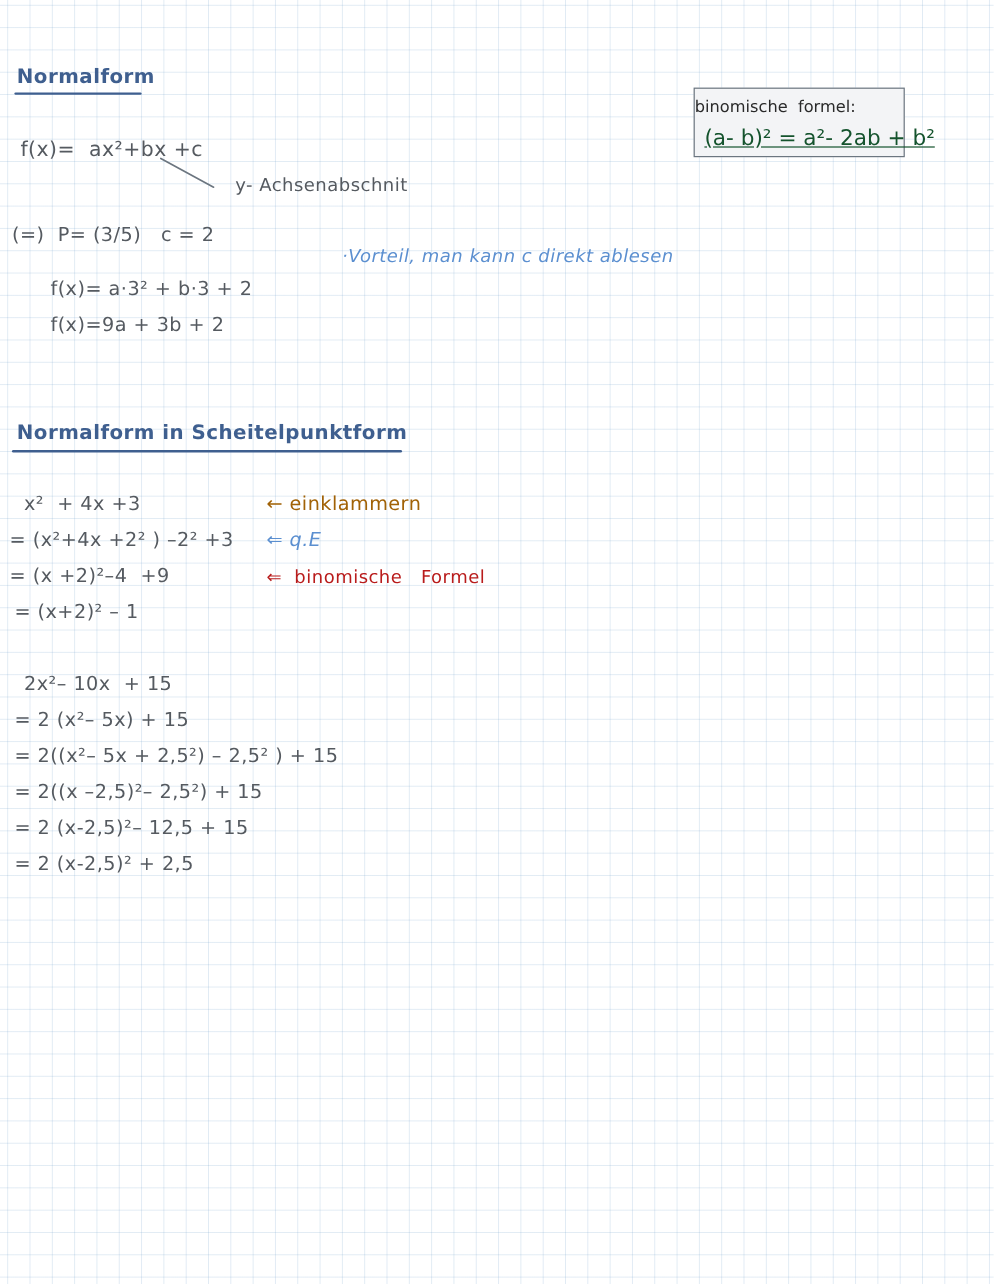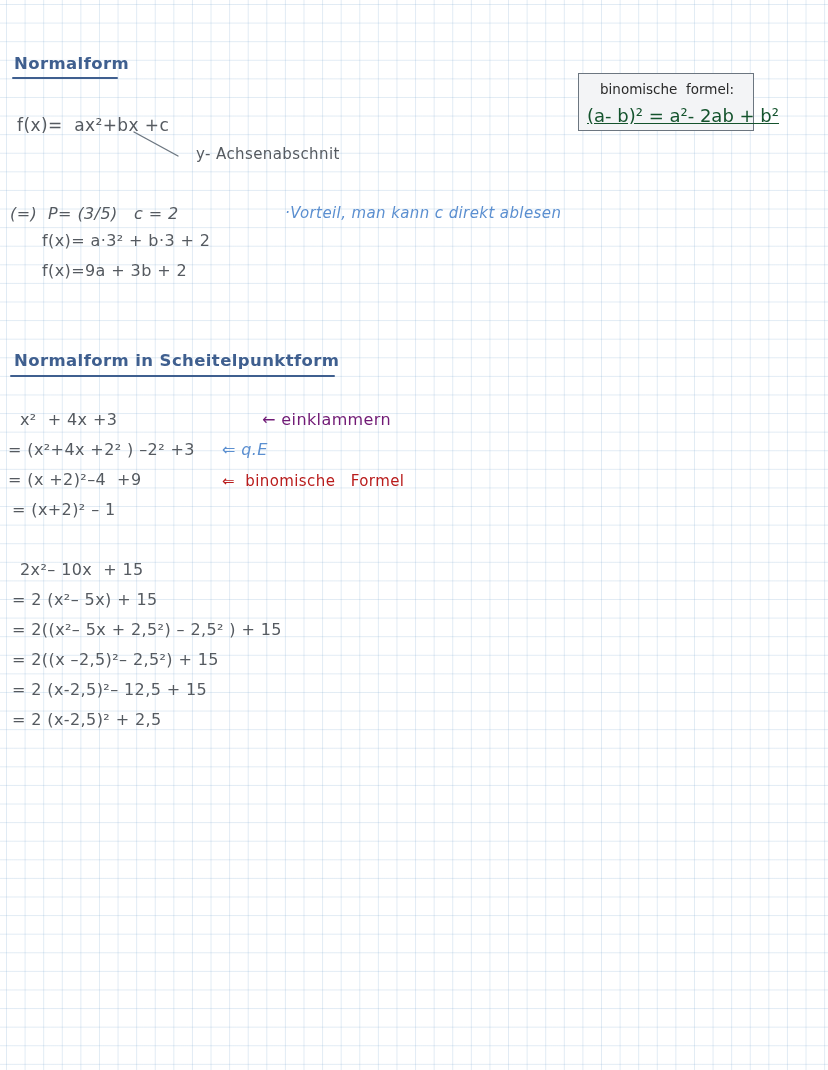--- a/index.html
+++ b/index.html
@@ -37,21 +37,21 @@
   .txt {
     position: absolute;
     white-space: pre;
     line-height: 1.08;
     letter-spacing: 0.4px;
   }
 
   
   .blue   { color: #3f5f8f; }
   .lblue  { color: #5b8fd0; font-style: italic; }
-  .green  { color: #701a75; margin-left: 40px; }
+  .green  { color: #a16207; }
   .pink   { color: #b91c1c; }
   .grey   { color: #555a60; }
 
   .hand {
     font-family: "DejaVu Sans", sans-serif;
     font-weight: 500;
     text-align: center;
   }
 
   .heading {
@@ -75,21 +75,21 @@
     left: 578px;
     top: 73px;
     width: 176px;
     height: 58px;
     border: 1.2px solid #6c7680;
     background: #f3f4f6;
     box-sizing: border-box;
   }
   #formula-box .line1 {
     position: absolute;
-    left: 21px;
+    left: 0;
     top: 7px;
     font-size: 13.5px;
     color: #2a2a2a;
     white-space: pre;
   }
   #formula-box .line2 {
     position: absolute;
     left: 8px;
     top: 31px;
     font-size: 18px;
@@ -120,21 +120,21 @@
   <div class="txt hand heading blue" style="left:14px; top:55px;">Normalform</div>
   <div class="heading-underline" style="left:12px; top:77px; width:106px;"></div>
 
   <div class="txt hand fs17 grey" style="left:17px; top:116px;">f(x)=  ax²+bx +c</div>
 
   <svg class="pointer" style="left:130px; top:130px; width:70px; height:32px;" viewBox="0 0 70 32">
     <line x1="4" y1="2" x2="48" y2="26" stroke="#6c7680" stroke-width="1.4" stroke-linecap="round"></line>
   </svg>
   <div class="txt hand fs15 grey" style="left:196px; top:146px;">y- Achsenabschnit</div>
 
-  <div class="txt hand fs16 grey" style="left:10px; top:205px;font-style:italic;">(=)  P= (3/5)   c = 2</div>
+  <div class="txt hand fs16 grey" style="left:10px; top:187px;">(=)  P= (3/5)   c = 2</div>
   <div class="txt hand fs16 grey" style="left:42px; top:232px;">f(x)= a·3² + b·3 + 2</div>
   <div class="txt hand fs16 grey" style="left:42px; top:262px;">f(x)=9a + 3b + 2</div>
 
   <div class="txt hand fs15 lblue" style="left:285px; top:205px;">·Vorteil, man kann c direkt ablesen</div>
 
   <div class="txt hand heading blue" style="left:14px; top:352px;">Normalform in Scheitelpunktform</div>
   <div class="heading-underline" style="left:10px; top:375px; width:325px;"></div>
 
   <div class="txt hand fs16 grey" style="left:20px; top:411px;">x²  + 4x +3</div>
   <div class="txt hand fs16 grey" style="left:8px; top:441px;">= (x²+4x +2² ) –2² +3</div>

